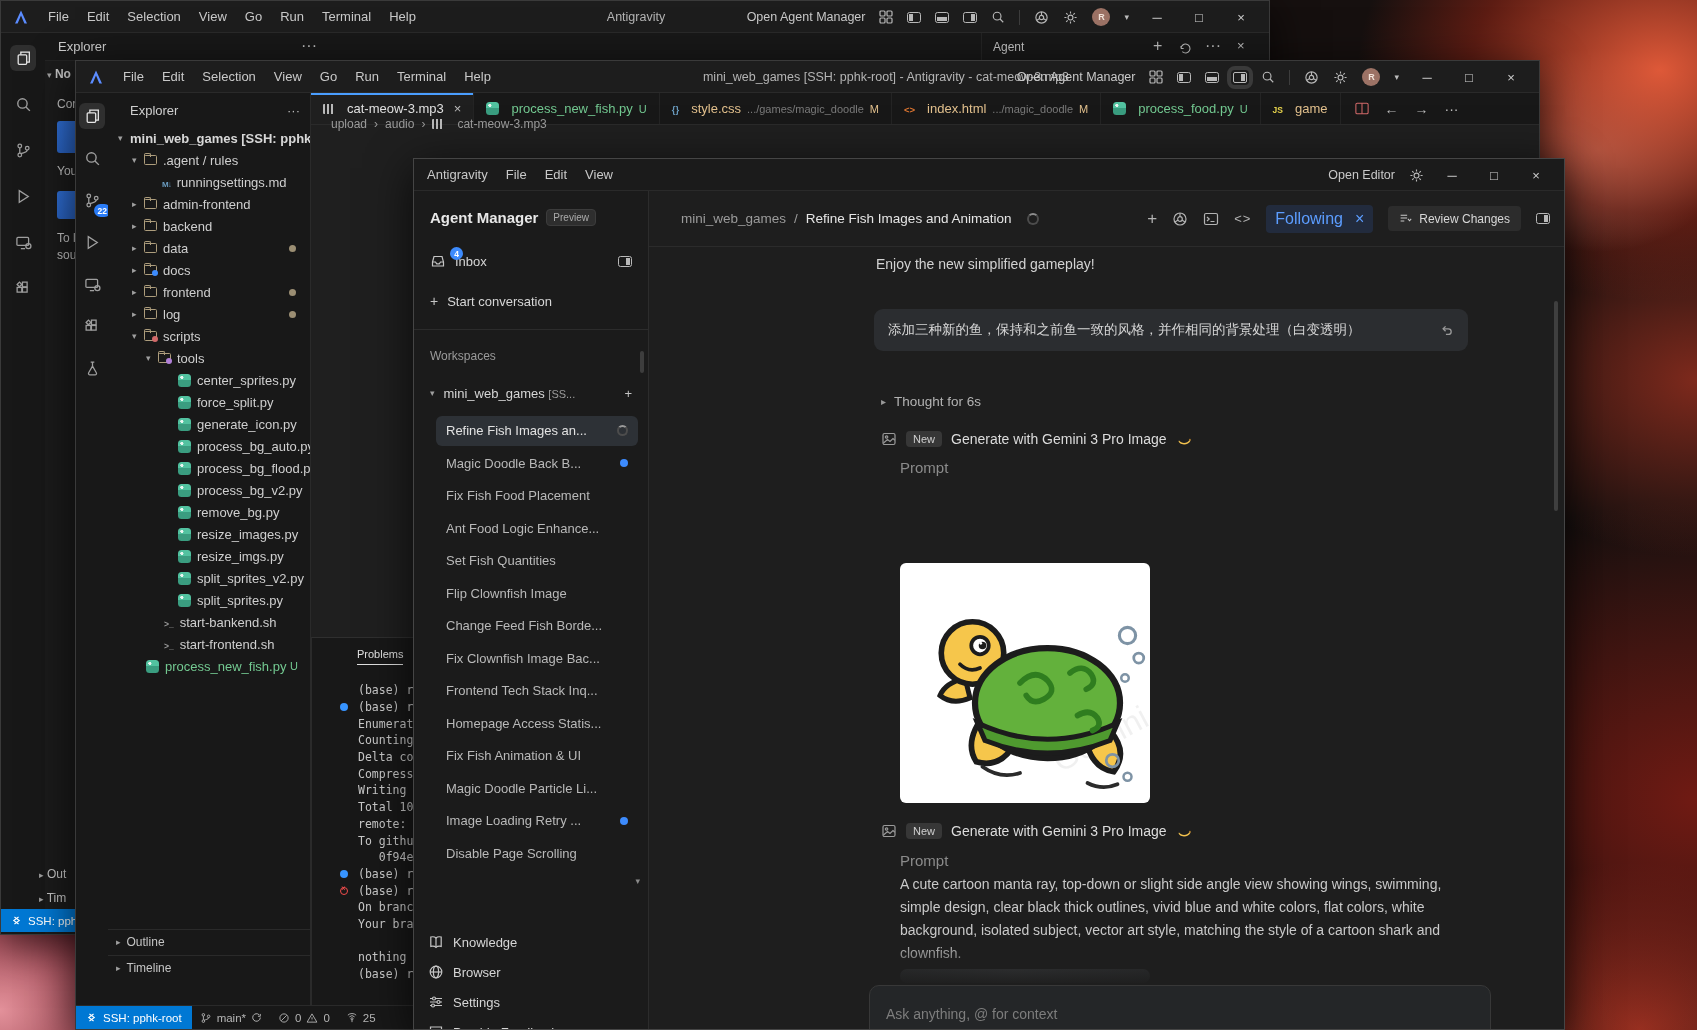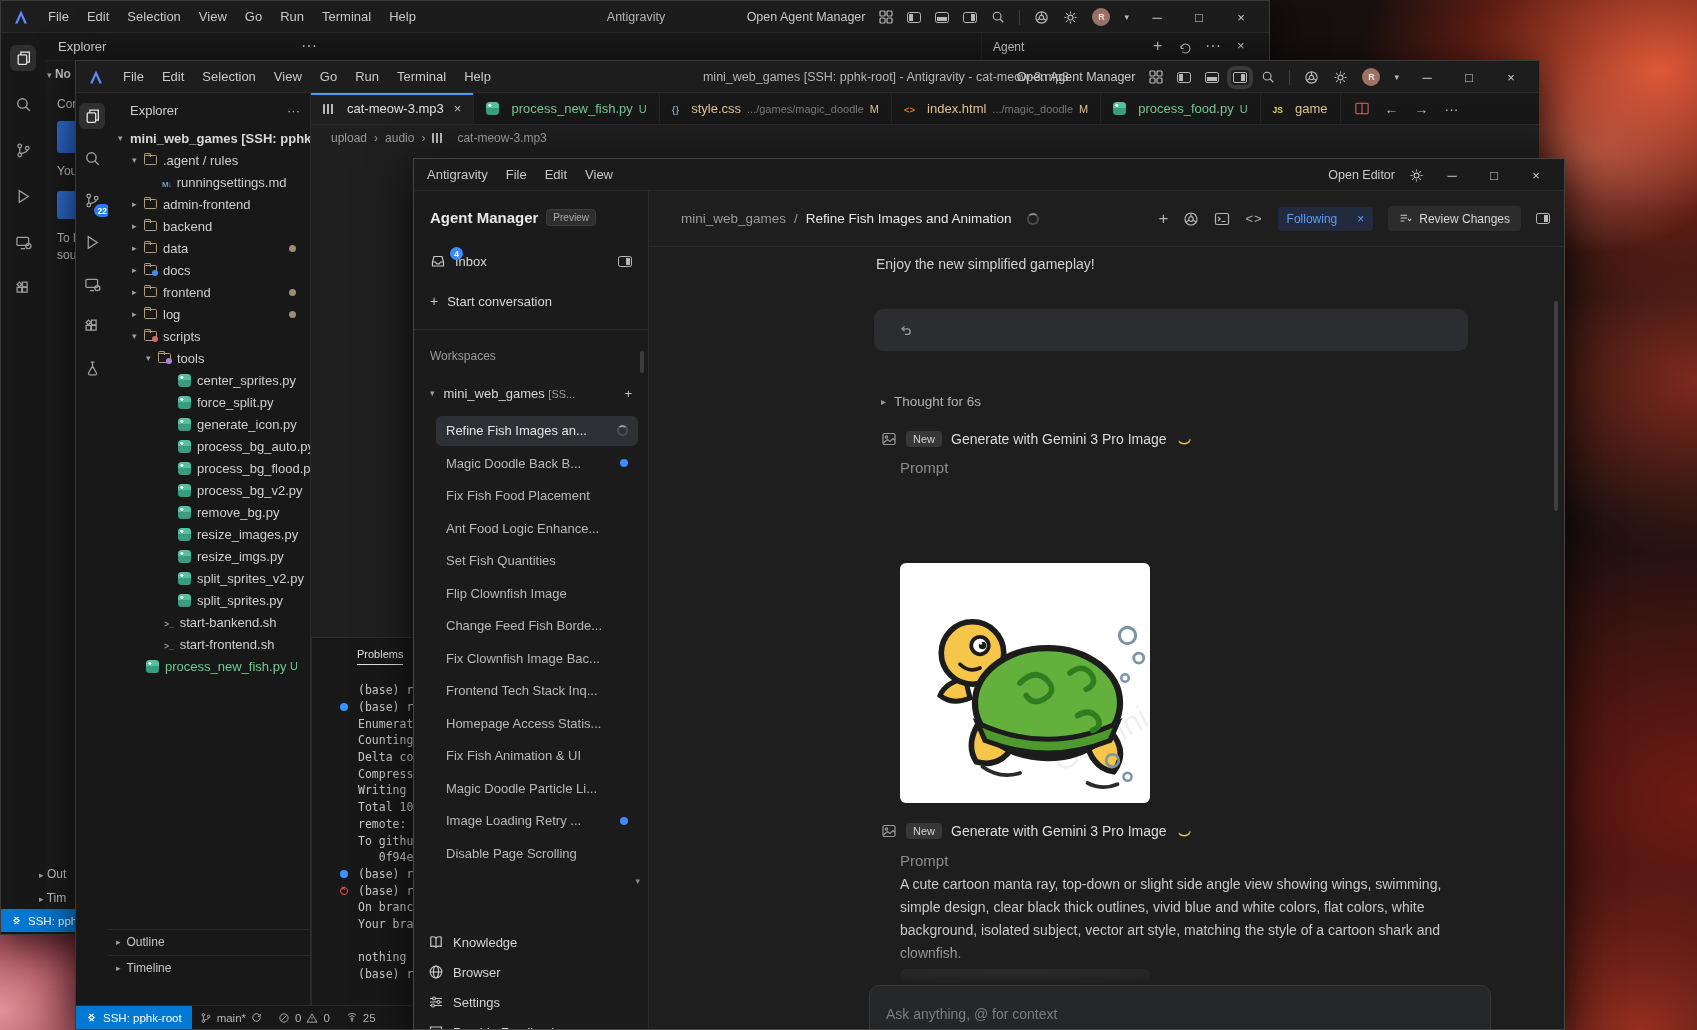--- a/index.html
+++ b/index.html
@@ -111,21 +111,21 @@
   .conv.active { background:#2d3136; color:#e2e2e2; }
   .conv .cdot { width:8px; height:8px; border-radius:50%; background:#3d8bfd; margin-left:auto; flex:none; }
   .conv .cspin { width:11px; height:11px; border-radius:50%; border:2px solid #4c4c4c; border-top-color:#9a9a9a; margin-left:auto; flex:none; }
   .am-foot { position:absolute; left:0; right:0; }
   .am-foot .am-row { position:static; margin:2px 8px; }
   .spin { width:12px; height:12px; border-radius:50%; border:2px solid #4c4c4c; border-top-color:#8d8d8d; }
 
   
   .am-main { position:absolute; left:235px; top:32px; right:0; bottom:0; background:#1e1e1e; }
   .am-head { position:absolute; left:0; right:0; top:0; height:56px; border-bottom:1px solid #2b2b2b; display:flex; align-items:center; padding-left:32px; gap:8px; font-size:13.5px; }
-  .chip { display:flex; align-items:center; gap:20px; background:rgba(64,128,255,.14); color:#5c9dff; font-size:12px; border-radius:4px; padding:5px 9px; }
+  .chip { display:flex; align-items:center; gap:12px; background:rgba(64,128,255,.14); color:#5c9dff; font-size:16px; border-radius:4px; padding:5px 9px; }
   .btn-rc { display:flex; align-items:center; gap:7px; background:#2c2c2c; color:#d8d8d8; font-size:12px; border-radius:4px; padding:5.5px 11px; white-space:nowrap; }
   .hicon { color:#b3b3b3; }
   .bubble { position:absolute; background:#2b2d30; border-radius:9px; display:flex; align-items:center; padding:0 14px; font-size:13.5px; color:#d6d6d6; }
   .gen-head { position:absolute; display:flex; align-items:center; gap:9px; font-size:14px; color:#dcdcdc; }
   .newpill { background:#373737; color:#cfcfcf; font-size:11px; border-radius:4px; padding:2px 7px; }
   .prompt-label { position:absolute; font-size:15px; color:#8b8b8b; }
   .prompt-text { position:absolute; font-size:14px; line-height:23px; color:#c9c9c9; width:548px; }
   .imgcard { position:absolute; width:250px; height:240px; background:#fff; border-radius:6px; overflow:hidden; }
   .skel { position:absolute; width:250px; height:14px; border-radius:7px; background:linear-gradient(90deg,#3a3d40,#4a4d51 45%,#3a3d40); opacity:.9; }
   .fade { position:absolute; height:46px; background:linear-gradient(rgba(30,30,30,0), #1e1e1e); }
@@ -639,21 +639,21 @@
         <svg width="14" height="13" viewBox="0 0 16 14" fill="none" stroke="#d16969" stroke-width="1.2">
             <rect x="1" y="1" width="14" height="12" rx="1.5"></rect>
             <path d="M8 1v12"></path>
           </svg>
         <span>←</span>
         <span>→</span>
         <span>···</span>
       </div>
     </div>
 
-    <div class="crumbs" style="left:255px;top:70px;">
+    <div class="crumbs" style="left:255px;top:56px;">
       <span>upload</span>
         <span>›</span>
       <span>audio</span>
         <span>›</span>
       <span class="ticon audio"></span>
       <span>cat-meow-3.mp3</span>
     </div>
 
     <div class="problems" style="left:235px;top:576px;right:0;bottom:24px;">
       <span class="ptab">Problems</span>
@@ -994,20 +994,21 @@
               </svg>
             <span>Review Changes</span>
           </span>
           <span class="panelbox r"></span>
         </div>
       </div>
 
       <span class="abs" style="left:227px;top:65px;font-size:14px;color:#d2d2d2;">Enjoy the new simplified gameplay!</span>
 
       <div class="bubble" style="left:225px;top:118px;width:594px;height:42px;">
+        <span style="overflow:hidden;white-space:nowrap;flex:1;">添加三种新的鱼，保持和之前鱼一致的风格，并作相同的背景处理（白变透明）</span>
         <svg width="15" height="15" viewBox="0 0 16 16" fill="none" stroke="#9a9a9a" stroke-width="1.4" style="flex:none;margin-left:10px;">
             <path d="M4.6 6.2 H10 a3 3 0 0 1 0 6 H7.4"></path>
             <path d="M7 3.6 L4.4 6.2 L7 8.8"></path>
           </svg>
       </div>
 
       <div class="row abs" style="left:232px;top:203px;gap:8px;">
         <span style="font-size:10px;color:#9a9a9a;">▸</span>
         <span style="font-size:13.5px;color:#b3b3b3;">Thought for 6s</span>
       </div>

